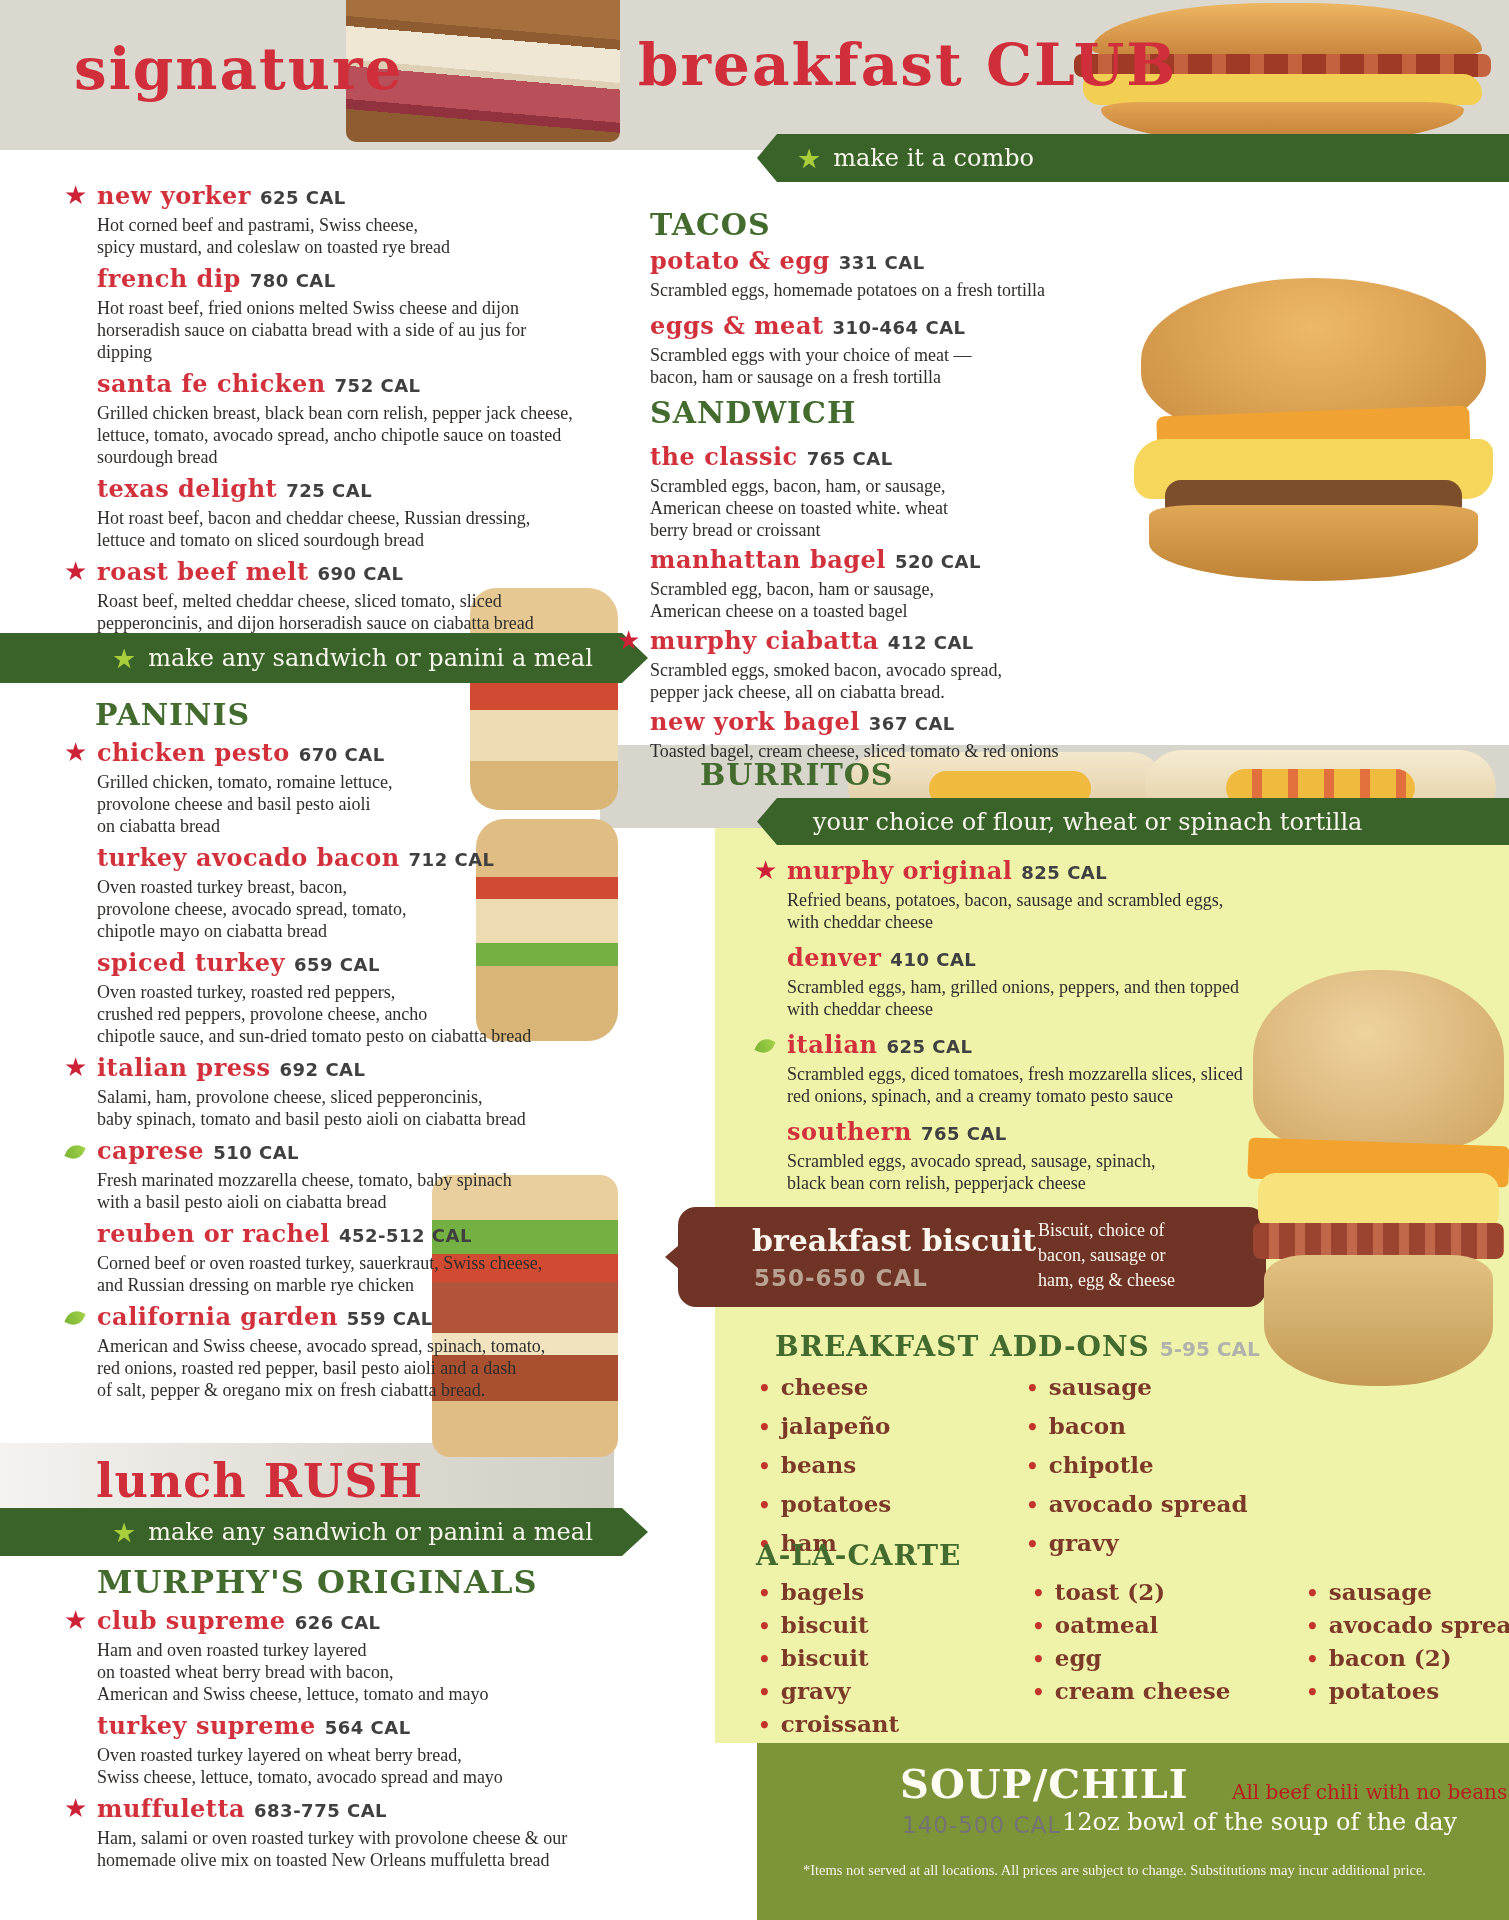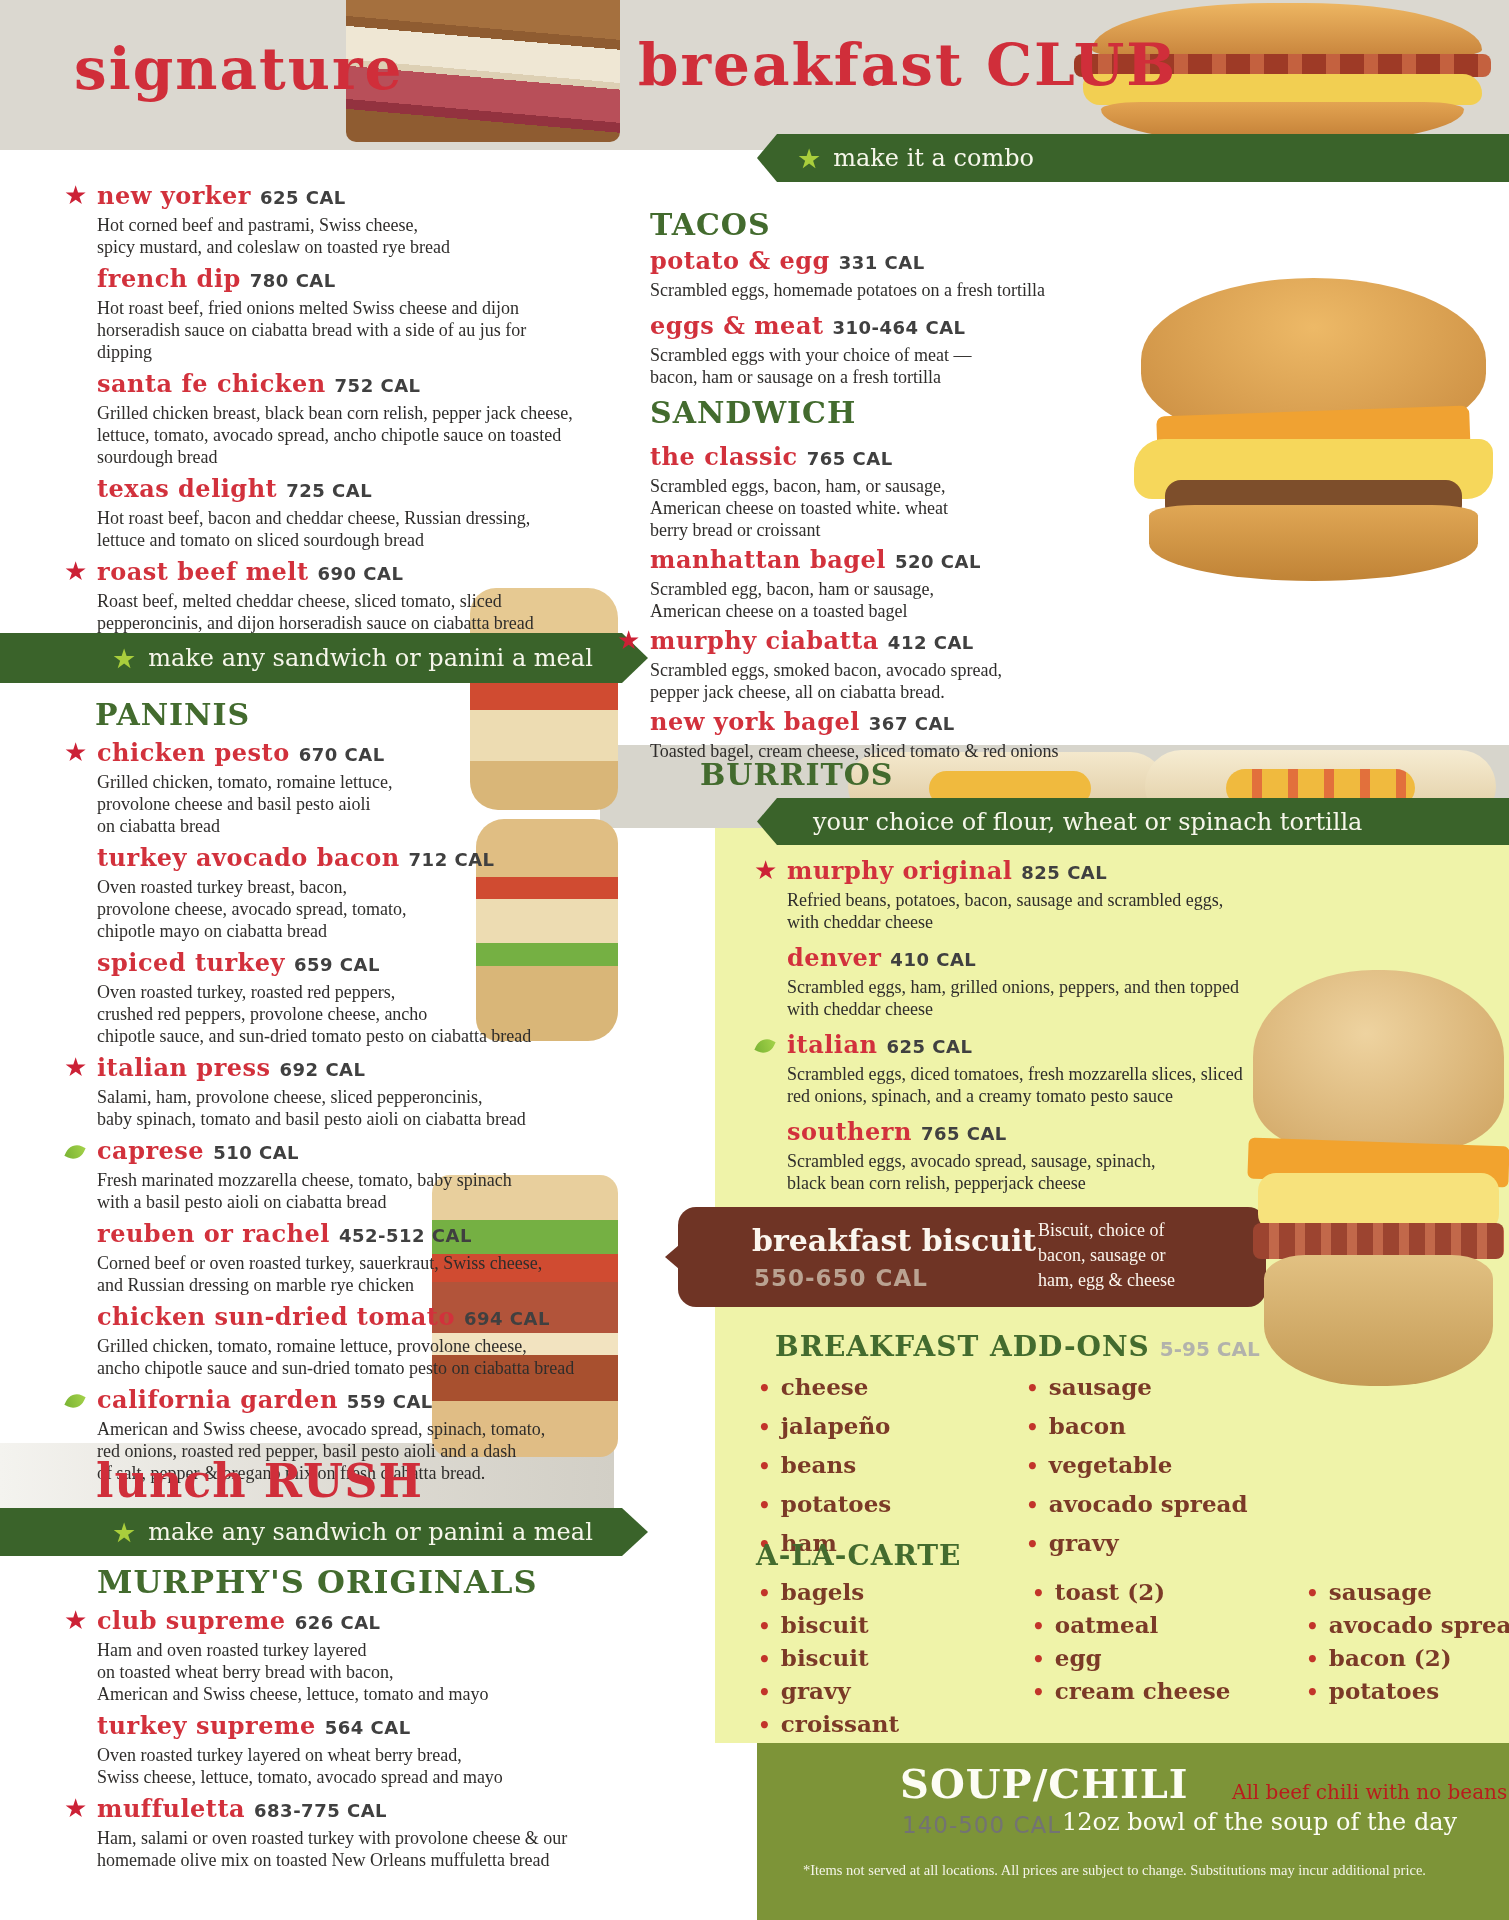--- a/index.html
+++ b/index.html
@@ -194,24 +194,20 @@
       <div class="item">
         <span class="iticon leaf"></span>
         <div class="ititle"><span class="iname">caprese</span><span class="ical">510 CAL</span></div>
         <div class="idesc">Fresh marinated mozzarella cheese, tomato, baby spinach<br>with a basil pesto aioli on ciabatta bread</div>
       </div>
       <div class="item">
         <div class="ititle"><span class="iname">reuben or rachel</span><span class="ical">452-512 CAL</span></div>
         <div class="idesc">Corned beef or oven roasted turkey, sauerkraut, Swiss cheese,<br>and Russian dressing on marble rye chicken</div>
       </div>
       <div class="item">
-        <div class="ititle"><span class="iname">chicken sun-dried tomato</span><span class="ical">694 CAL</span></div>
-        <div class="idesc">Grilled chicken, tomato, romaine lettuce, provolone cheese,<br>ancho chipotle sauce and sun-dried tomato pesto on ciabatta bread</div>
-      </div>
-      <div class="item">
         <span class="iticon leaf"></span>
         <div class="ititle"><span class="iname">california garden</span><span class="ical">559 CAL</span></div>
         <div class="idesc">American and Swiss cheese, avocado spread, spinach, tomato,<br>red onions, roasted red pepper, basil pesto aioli and a dash<br>of salt, pepper &amp; oregano mix on fresh ciabatta bread.</div>
       </div>
     </div>
 
   <div class="abs lunchtitle" style="left:96px;top:1458px;">lunch RUSH</div>
 
   <div class="abs gbanner rib-right" style="left:0;top:1508px;width:536px;height:48px;padding-left:112px;">
     <span class="bstar">★</span>
@@ -314,21 +310,21 @@
   <div class="abs bullets" style="left:758px;top:1368px;">
       <div class="brow"><span class="bdot">•</span><span>cheese</span></div>
       <div class="brow"><span class="bdot">•</span><span>jalapeño</span></div>
       <div class="brow"><span class="bdot">•</span><span>beans</span></div>
       <div class="brow"><span class="bdot">•</span><span>potatoes</span></div>
       <div class="brow"><span class="bdot">•</span><span>ham</span></div>
     </div>
   <div class="abs bullets" style="left:1026px;top:1368px;">
       <div class="brow"><span class="bdot">•</span><span>sausage</span></div>
       <div class="brow"><span class="bdot">•</span><span>bacon</span></div>
-      <div class="brow"><span class="bdot">•</span><span>vegetable</span></div>
+      <div class="brow"><span class="bdot">•</span><span>chipotle</span></div>
       <div class="brow"><span class="bdot">•</span><span>avocado spread</span></div>
       <div class="brow"><span class="bdot">•</span><span>gravy</span></div>
     </div>
 
   <div class="abs shead" style="left:756px;top:1542px;font-size:28px;">A-LA-CARTE</div>
   <div class="abs bullets bullets-tight" style="left:758px;top:1576px;">
       <div class="brow"><span class="bdot">•</span><span>bagels</span></div>
       <div class="brow"><span class="bdot">•</span><span>biscuit</span></div>
       <div class="brow"><span class="bdot">•</span><span>biscuit</span></div>
       <div class="brow"><span class="bdot">•</span><span>gravy</span></div>

